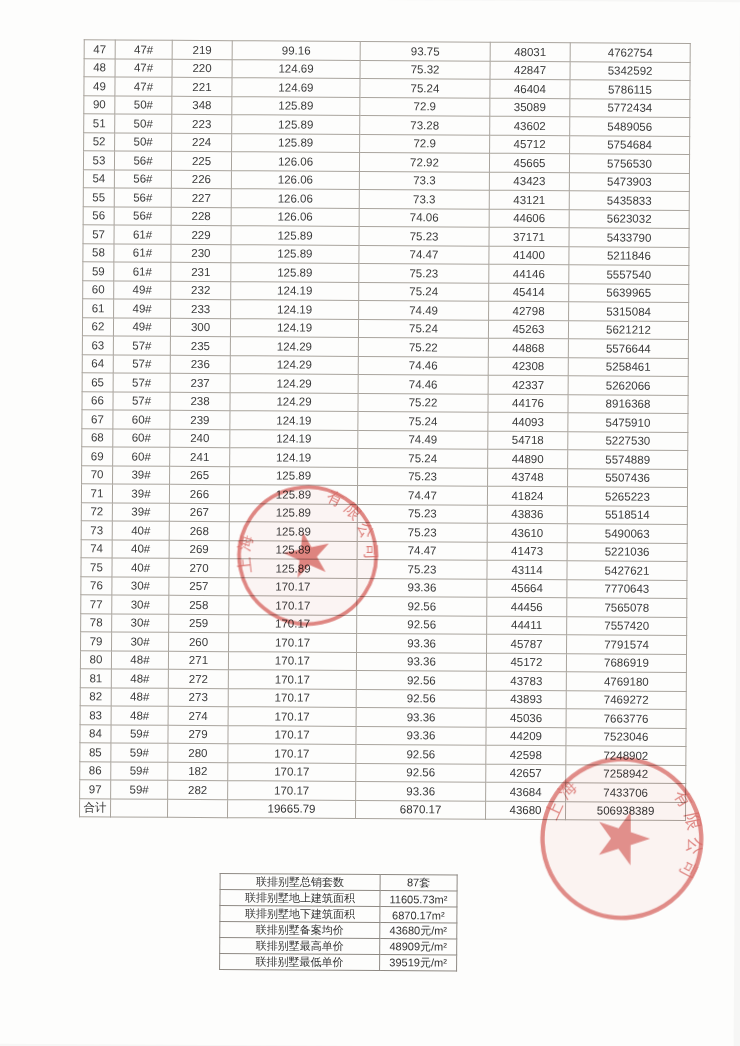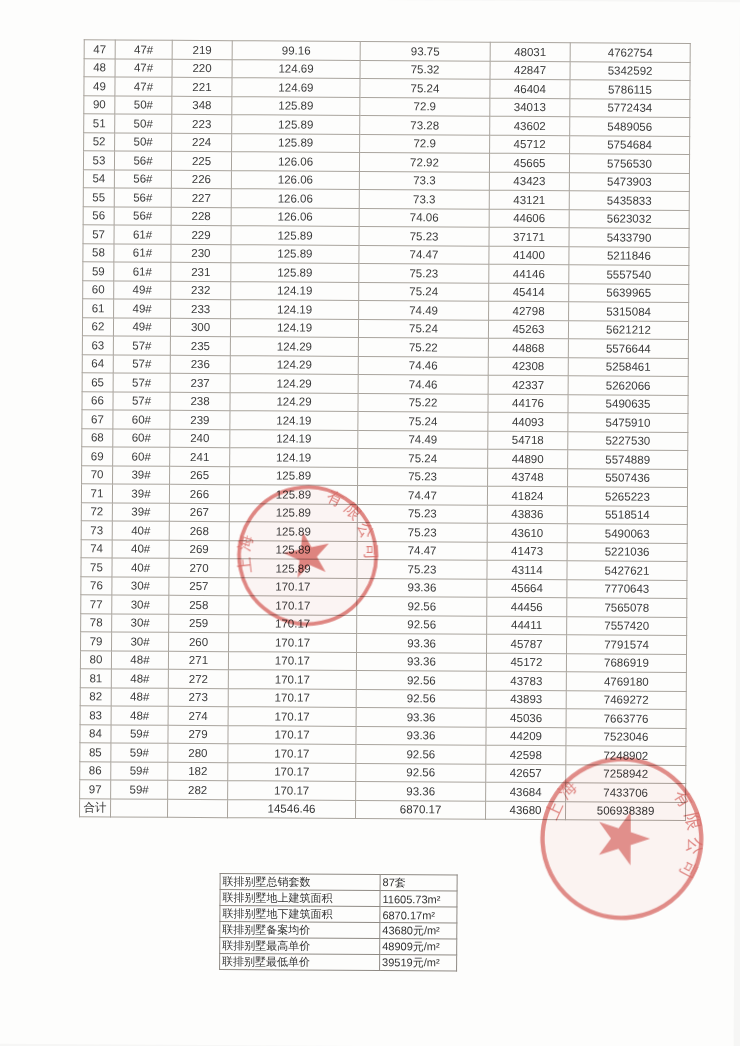--- a/index.html
+++ b/index.html
@@ -30,20 +30,21 @@
     padding: 0;
     white-space: nowrap;
     overflow: hidden;
   }
   .price-table tr[data-name="total-row"] td { color: #333; }
 
   .summary-table { left: 225px; top: 874px; width: 237px; }
   .summary-table td {
     border: 1px solid #8f8a84;
     height: 15.9px;
+    text-align: center;
     vertical-align: middle;
     font-size: 11px;
     color: #333;
     padding: 0 2px;
     white-space: nowrap;
     overflow: hidden;
   }
 
   .stamp {
     position: absolute;
@@ -96,21 +97,21 @@
           <td data-name="table-cell">75.24</td>
           <td data-name="table-cell">46404</td>
           <td data-name="table-cell">5786115</td>
         </tr>
         <tr data-name="table-row">
           <td data-name="table-cell">90</td>
           <td data-name="table-cell">50#</td>
           <td data-name="table-cell">348</td>
           <td data-name="table-cell">125.89</td>
           <td data-name="table-cell">72.9</td>
-          <td data-name="table-cell">34013</td>
+          <td data-name="table-cell">35089</td>
           <td data-name="table-cell">5772434</td>
         </tr>
         <tr data-name="table-row">
           <td data-name="table-cell">51</td>
           <td data-name="table-cell">50#</td>
           <td data-name="table-cell">223</td>
           <td data-name="table-cell">125.89</td>
           <td data-name="table-cell">73.28</td>
           <td data-name="table-cell">43602</td>
           <td data-name="table-cell">5489056</td>
@@ -241,21 +242,21 @@
           <td data-name="table-cell">42337</td>
           <td data-name="table-cell">5262066</td>
         </tr>
         <tr data-name="table-row">
           <td data-name="table-cell">66</td>
           <td data-name="table-cell">57#</td>
           <td data-name="table-cell">238</td>
           <td data-name="table-cell">124.29</td>
           <td data-name="table-cell">75.22</td>
           <td data-name="table-cell">44176</td>
-          <td data-name="table-cell">5490635</td>
+          <td data-name="table-cell">8916368</td>
         </tr>
         <tr data-name="table-row">
           <td data-name="table-cell">67</td>
           <td data-name="table-cell">60#</td>
           <td data-name="table-cell">239</td>
           <td data-name="table-cell">124.19</td>
           <td data-name="table-cell">75.24</td>
           <td data-name="table-cell">44093</td>
           <td data-name="table-cell">5475910</td>
         </tr>
@@ -436,21 +437,21 @@
           <td data-name="table-cell">282</td>
           <td data-name="table-cell">170.17</td>
           <td data-name="table-cell">93.36</td>
           <td data-name="table-cell">43684</td>
           <td data-name="table-cell">7433706</td>
         </tr>
         <tr data-name="total-row">
           <td data-name="table-cell">合计</td>
           <td data-name="table-cell"></td>
           <td data-name="table-cell"></td>
-          <td data-name="table-cell">14546.46</td>
+          <td data-name="table-cell">19665.79</td>
           <td data-name="table-cell">6870.17</td>
           <td data-name="table-cell">43680</td>
           <td data-name="table-cell">506938389</td>
         </tr>
       </tbody>
   </table>
 
   <table class="summary-table" data-name="summary-table">
     <colgroup>
       <col style="width:160px">

